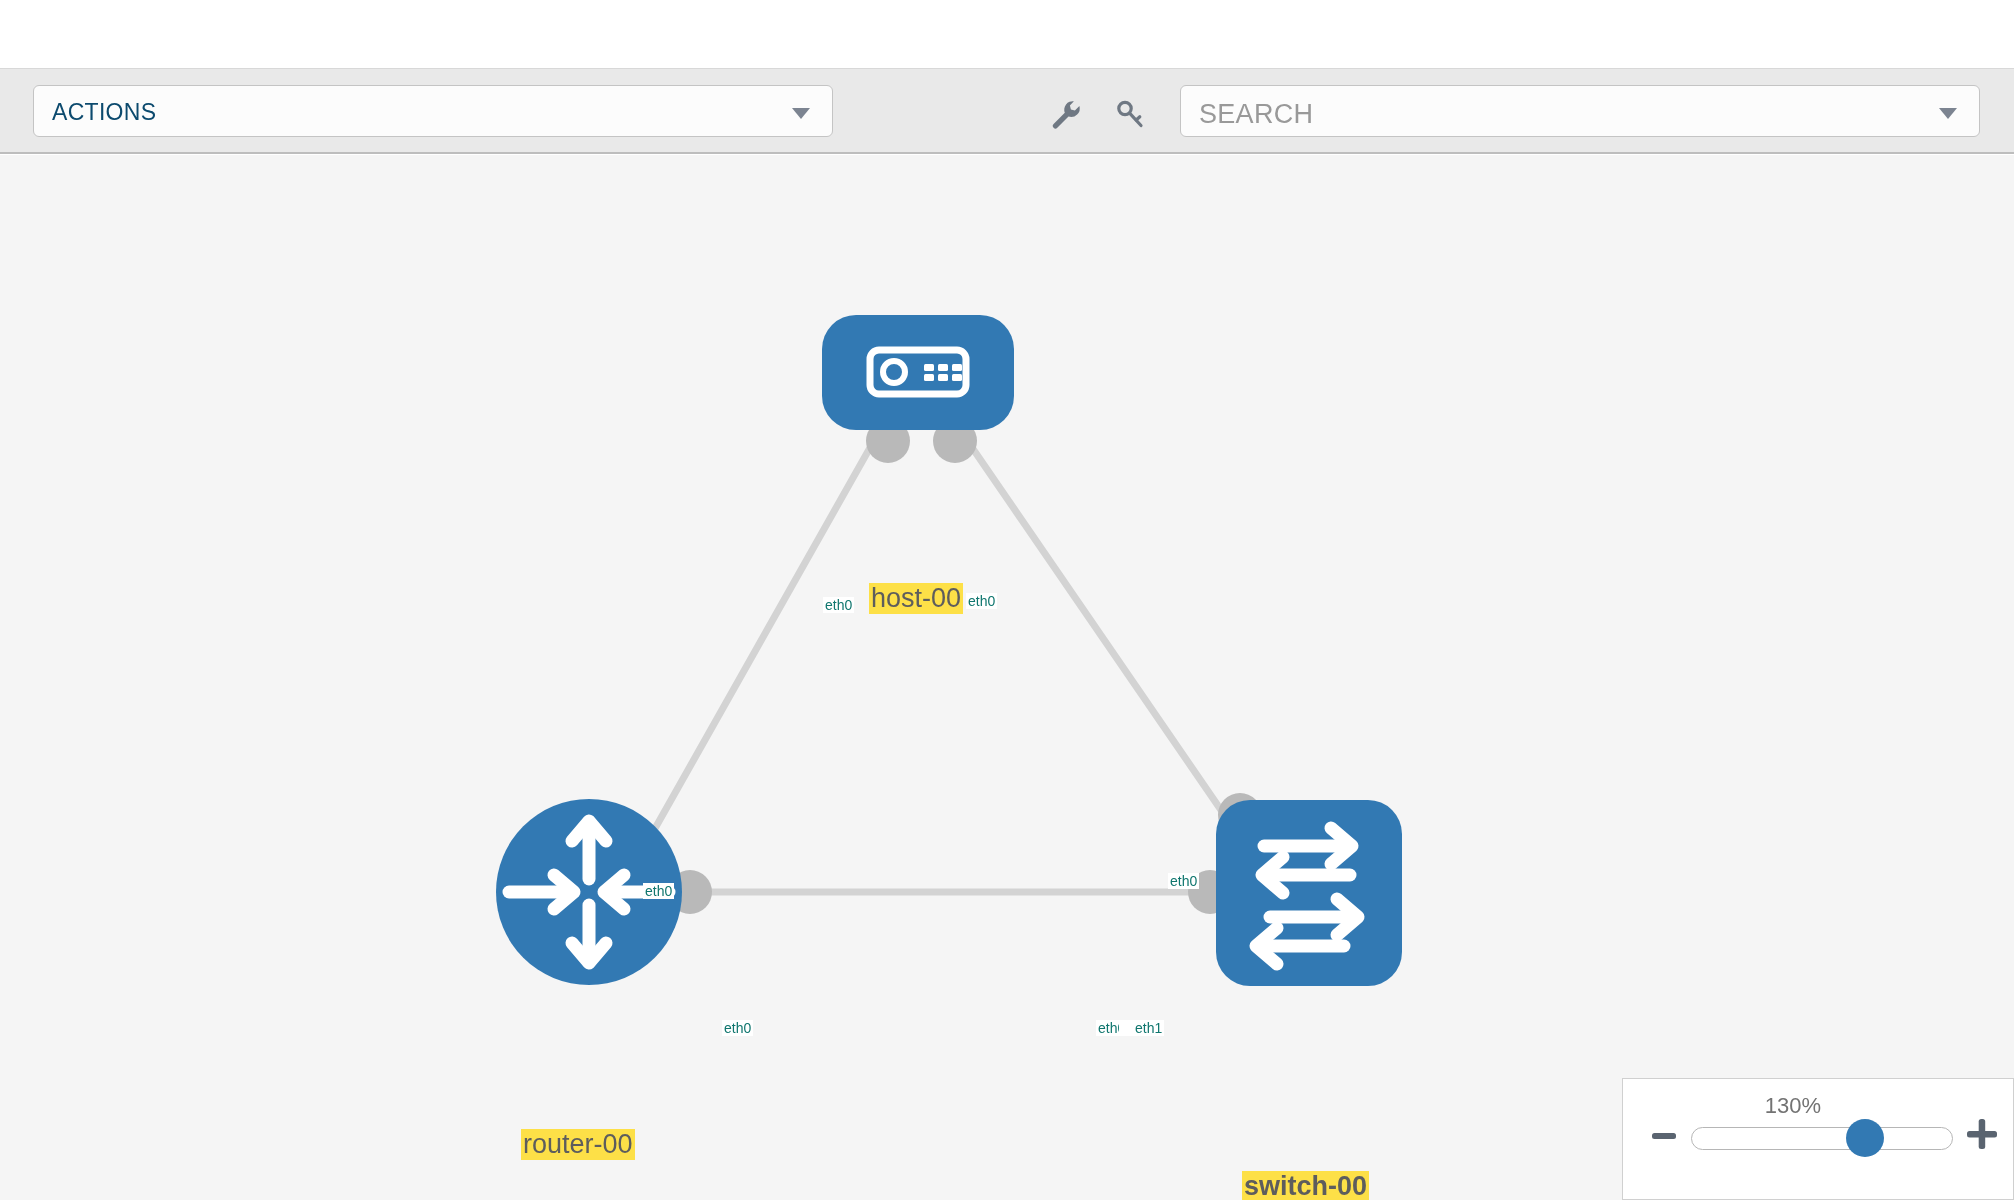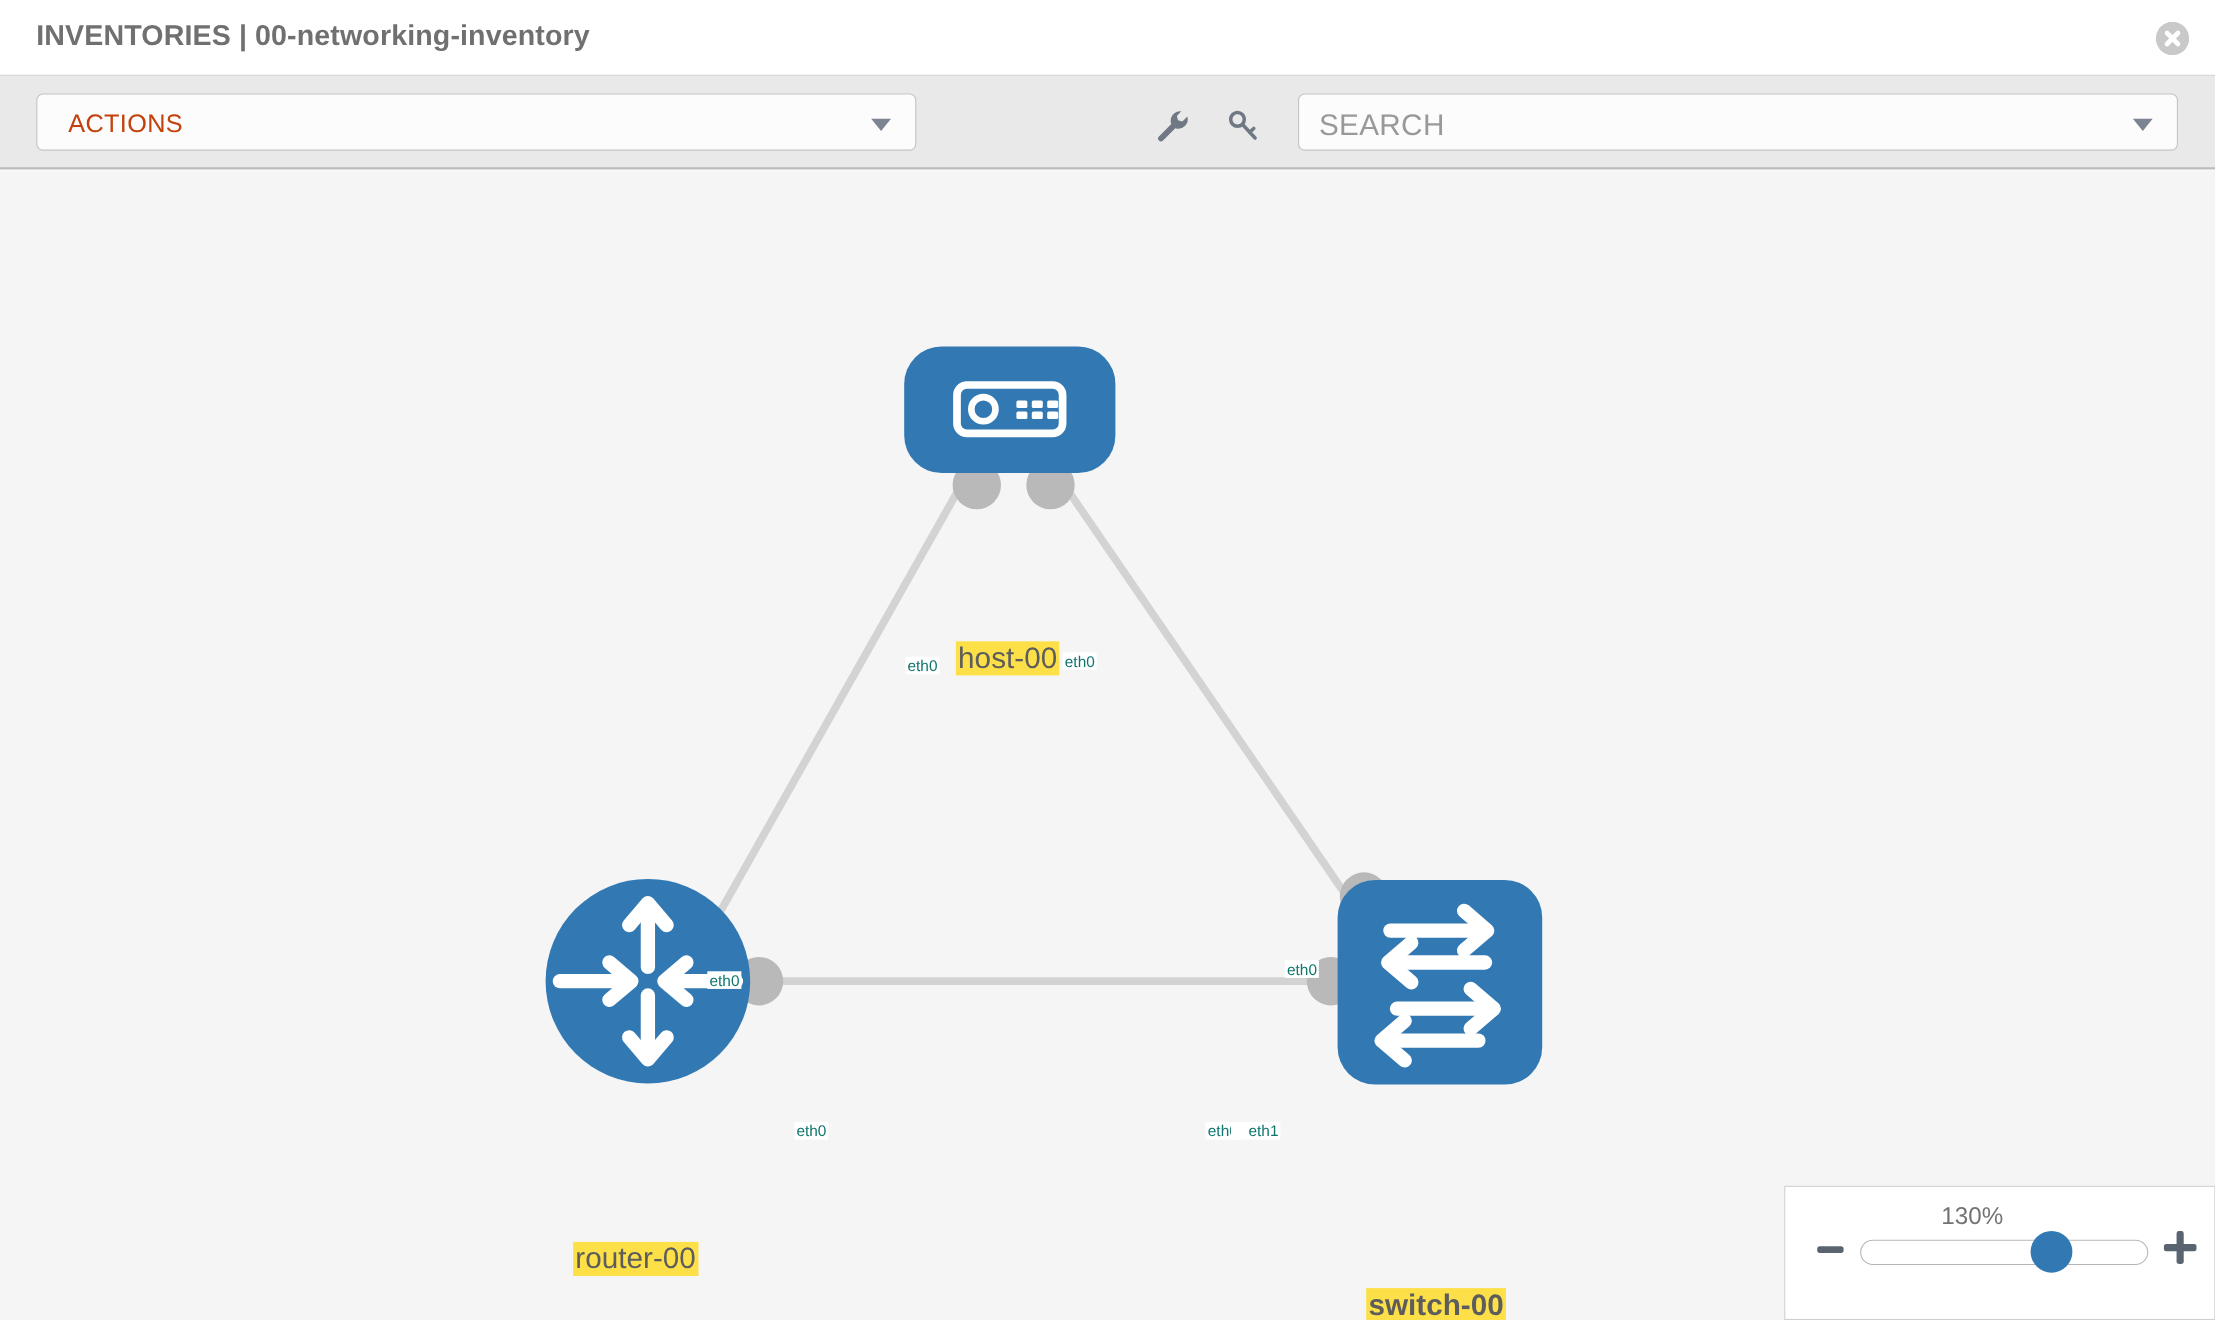--- a/index.html
+++ b/index.html
@@ -76,23 +76,22 @@
     border: 1px solid #c4c4c4;
     border-radius: 6px;
     box-sizing: border-box;
     cursor: pointer;
   }
   .actions-label {
     position: absolute;
     left: 18px;
     top: 13px;
     font-size: 23px;
-    color: #c2410c;
+    color: #0c4a6e;
     letter-spacing: 0.3px;
-    margin-left: 10px;
   }
   .caret {
     position: absolute;
     right: 22px;
     top: 22px;
     width: 0; height: 0;
     border-left: 9px solid transparent;
     border-right: 9px solid transparent;
     border-top: 11px solid #7c8491;
   }
@@ -205,29 +204,20 @@
     border-radius: 50%;
     background: #3279b3;
     cursor: pointer;
   }
 </style>
 </head>
 <body>
 
 <div id="app">
 
-  <div class="header">
-    <div class="header-title">INVENTORIES | 00-networking-inventory</div>
-    <div class="close-btn">
-      <svg width="30" height="30" viewBox="0 0 30 30" aria-hidden="true">
-        <circle cx="15" cy="15" r="15" fill="#c9c9c9"></circle>
-        <path d="M10 10 L20 20 M20 10 L10 20" stroke="#ffffff" stroke-width="4.2" stroke-linecap="round"></path>
-      </svg>
-    </div>
-  </div>
 
   <div class="toolbar">
 
     <div class="actions-select">
       <span class="actions-label">ACTIONS</span>
       <span class="caret"></span>
     </div>
 
     <div class="icon-btn icon-wrench">
       <svg width="34" height="34" viewBox="0 0 34 34" aria-hidden="true">

